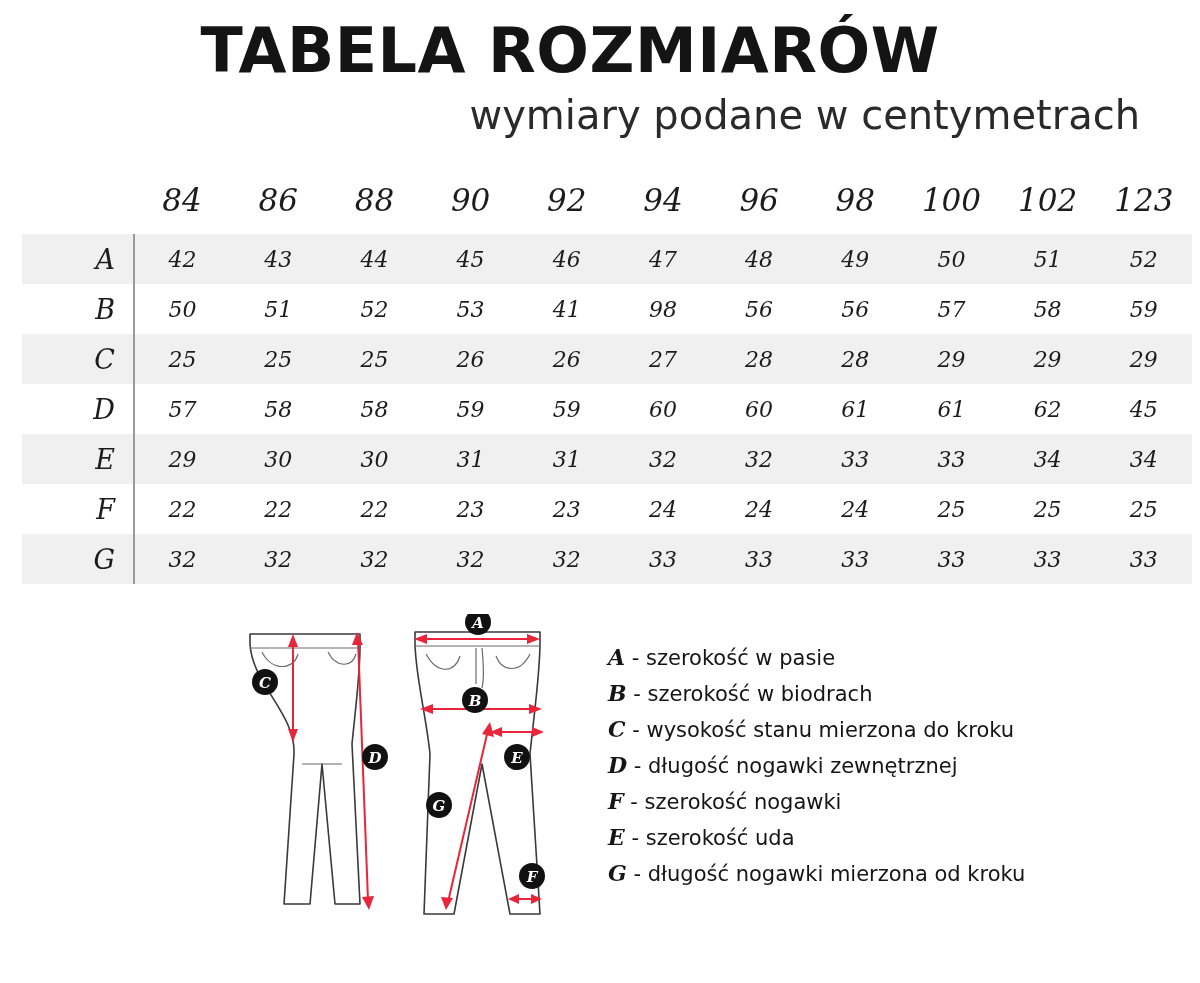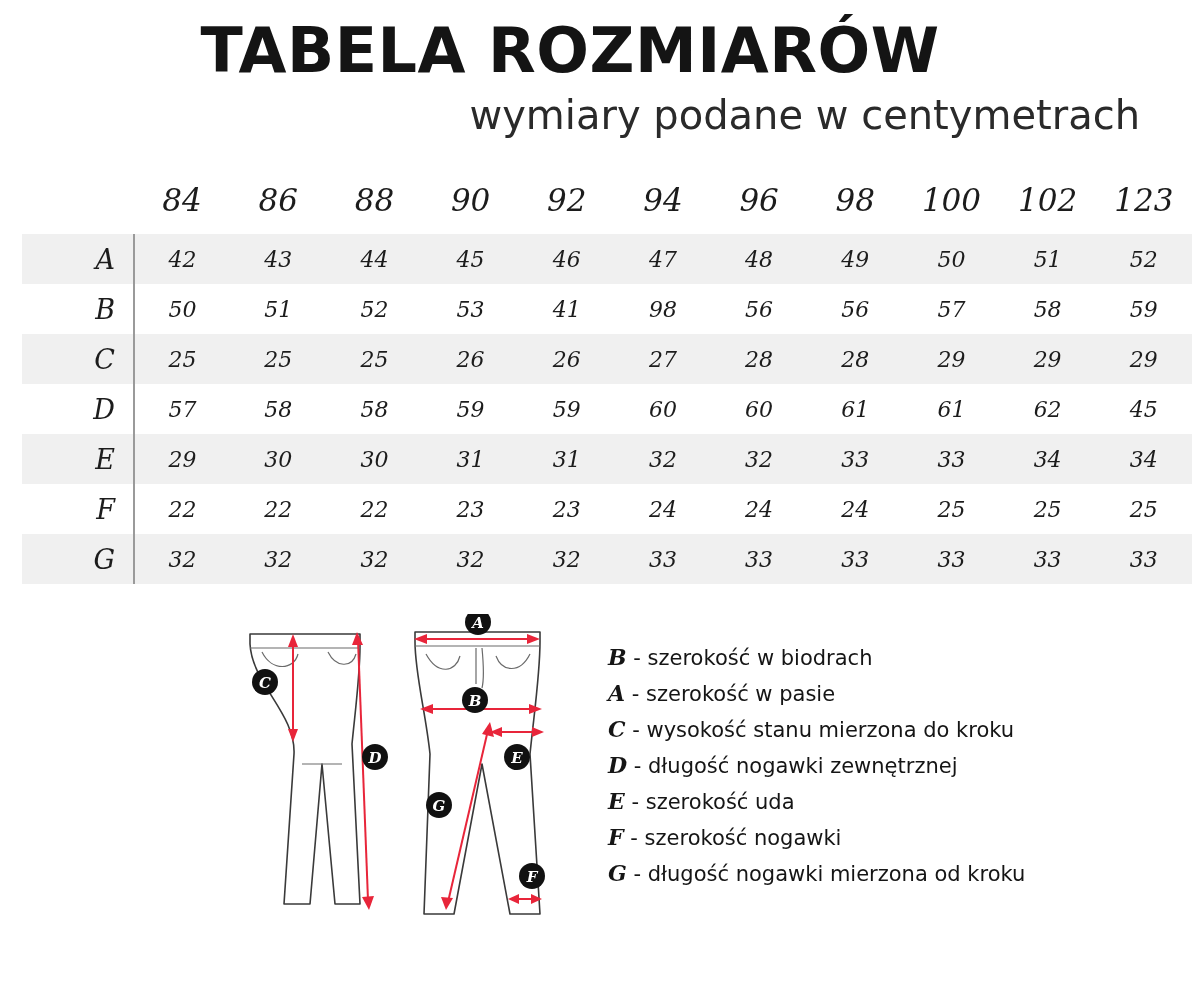--- a/index.html
+++ b/index.html
@@ -380,22 +380,22 @@
           <text class="badge-letter" x="229" y="197">G</text>
         </g>
         <g>
           <circle class="badge-circle" cx="322" cy="262" r="13"></circle>
           <text class="badge-letter" x="322" y="268">F</text>
         </g>
       </svg>
     </div>
 
     <div class="legend">
+        <div class="legend-row"><span class="legend-key">A</span> <span>-</span> <span>szerokość w pasie</span></div>
         <div class="legend-row"><span class="legend-key">B</span> <span>-</span> <span>szerokość w biodrach</span></div>
-        <div class="legend-row"><span class="legend-key">A</span> <span>-</span> <span>szerokość w pasie</span></div>
         <div class="legend-row"><span class="legend-key">C</span> <span>-</span> <span>wysokość stanu mierzona do kroku</span></div>
         <div class="legend-row"><span class="legend-key">D</span> <span>-</span> <span>długość nogawki zewnętrznej</span></div>
+        <div class="legend-row"><span class="legend-key">F</span> <span>-</span> <span>szerokość nogawki</span></div>
         <div class="legend-row"><span class="legend-key">E</span> <span>-</span> <span>szerokość uda</span></div>
-        <div class="legend-row"><span class="legend-key">F</span> <span>-</span> <span>szerokość nogawki</span></div>
         <div class="legend-row"><span class="legend-key">G</span> <span>-</span> <span>długość nogawki mierzona od kroku</span></div>
       </div>
   </div>
 </div>
 
 </body></html>

